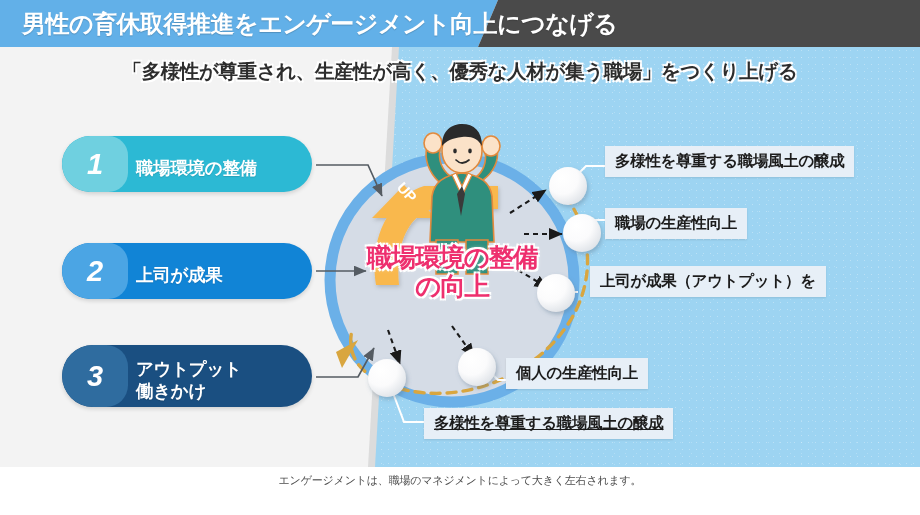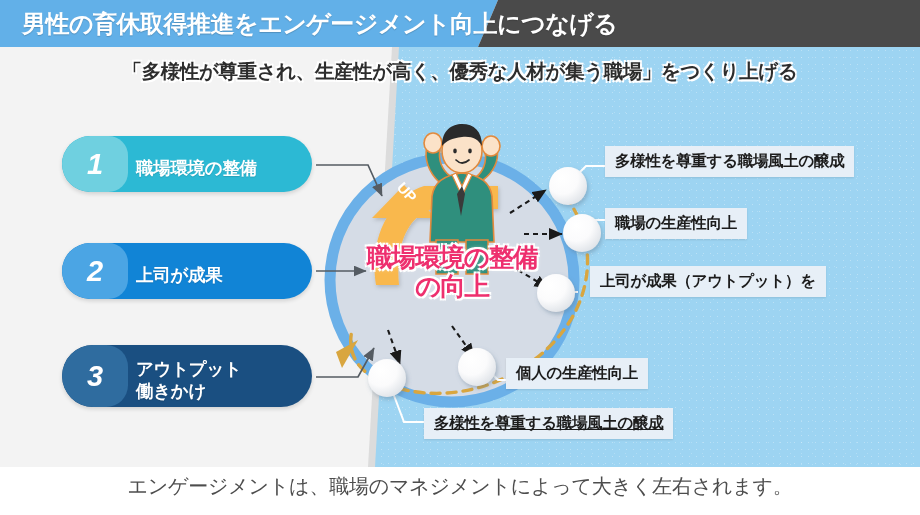--- a/index.html
+++ b/index.html
@@ -115,21 +115,21 @@
   }
   #co1{ left:605px; top:146px; }
   #co2{ left:605px; top:208px; }
   #co3{ left:583px; top:266px;margin-left:7px; }
   #co4{ left:506px; top:358px; }
   #co5{ left:424px; top:408px;text-decoration:underline; }
 
   
   .caption{
     position:absolute; left:0; top:473px; width:920px;
-    text-align:center; font-size:20px; color:#4d4d4d;
+    text-align:center; font-size:11px; color:#4d4d4d;
     letter-spacing:-0.2px;
   }
 
   
   .center-text{
     position:absolute; left:336px; top:243px; width:232px;
     text-align:center; color:#ee2f6e;
     font-size:25.5px; font-weight:bold; line-height:1.12;
     letter-spacing:-1.2px;
     text-shadow:

